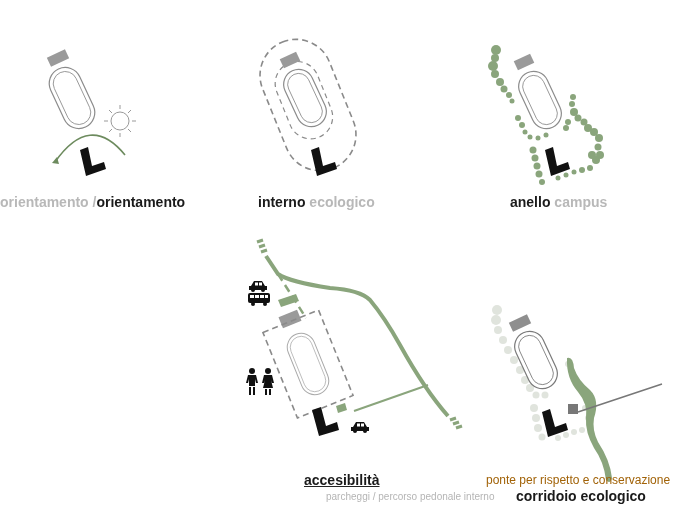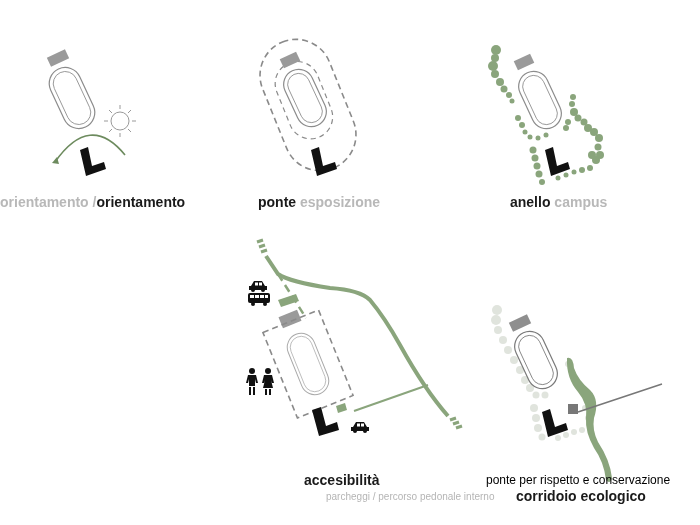--- a/index.html
+++ b/index.html
@@ -3,21 +3,21 @@
 <meta charset="utf-8">
 <style>
   html, body { margin:0; padding:0; background:#ffffff; }
   body { width:700px; height:525px; position:relative; overflow:hidden; font-family:"Liberation Sans", sans-serif; }
   .panel { position:absolute; }
   .panel svg { position:absolute; left:0; top:0; overflow:visible; }
   .caption { position:absolute; white-space:nowrap; font-size:14px; color:#222; }
   .caption .bold { font-weight:bold; color:#1a1a1a; }
   .caption .light { color:#b8b8b8; font-weight:bold; }
   .sub { position:absolute; white-space:nowrap; font-size:10px; color:#b5b5b5;padding-left:40px; }
-  .sub2 { position:absolute; white-space:nowrap; font-size:12px; color:#000000; }
+  .sub2 { position:absolute; white-space:nowrap; font-size:12px; color:#a16207; }
 </style>
 </head>
 <body>
 
 <div class="panel" style="left:0;top:0;width:220px;height:220px;">
   <svg width="220" height="220">
     <g transform="translate(58,58) rotate(-25)">
       <rect x="-10" y="-5" width="20" height="10" fill="#9a9a9a"></rect>
     </g>
     <g transform="translate(72,98) rotate(-25)">
@@ -53,21 +53,21 @@
     <g transform="translate(60,60) rotate(-25)">
       <rect x="-9" y="-5" width="18" height="10" fill="#9a9a9a"></rect>
     </g>
     <g transform="translate(75,98) rotate(-25)">
       <rect x="-15" y="-30" width="30" height="60" rx="15" fill="none" stroke="#8c8c8c" stroke-width="1.2"></rect>
       <rect x="-11" y="-26" width="22" height="52" rx="11" fill="none" stroke="#8c8c8c" stroke-width="0.8"></rect>
     </g>
     <path d="M81,150 L89,147 L93,166 L105,162 L107,169 L87,176 Z" fill="#111"></path>
   </svg>
   <div class="caption" style="left:28px;top:194px;">
-    <span class="bold">ponte</span> <span class="light">esposizione</span>
+    <span class="bold">interno</span> <span class="light">ecologico</span>
   </div>
 </div>
 
 <div class="panel" style="left:460px;top:0;width:200px;height:220px;">
   <svg width="200" height="220">
     <g fill="#8aa57c">
       <circle cx="36" cy="50" r="5"></circle>
         <circle cx="35" cy="58" r="4"></circle>
         <circle cx="33" cy="66" r="5"></circle>
       <circle cx="35" cy="74" r="4"></circle>
@@ -173,21 +173,21 @@
         <rect x="39" y="159" width="2" height="6"></rect>
     </g>
     <g transform="translate(121,189)" fill="#111">
       <path d="M2,8 L5,3 L13,3 L16,8 L18,8 L18,12 L0,12 L0,8 Z"></path>
       <rect x="6" y="4.5" width="3" height="3" fill="#fff"></rect>
         <rect x="10" y="4.5" width="3" height="3" fill="#fff"></rect>
       <circle cx="4" cy="12" r="2"></circle>
         <circle cx="14" cy="12" r="2"></circle>
     </g>
   </svg>
-  <div class="caption" style="left:74px;top:242px;">
+  <div class="caption" style="left:74px;top:242px;text-decoration:underline;">
     <span class="bold">accesibilità</span>
   </div>
   <div class="sub" style="left:56px;top:261px;">parcheggi / percorso pedonale interno</div>
 </div>
 
 <div class="panel" style="left:470px;top:280px;width:230px;height:245px;">
   <svg width="230" height="245">
     <g fill="#e0e4dd">
       <circle cx="27" cy="30" r="5"></circle>
         <circle cx="26" cy="40" r="5"></circle>

